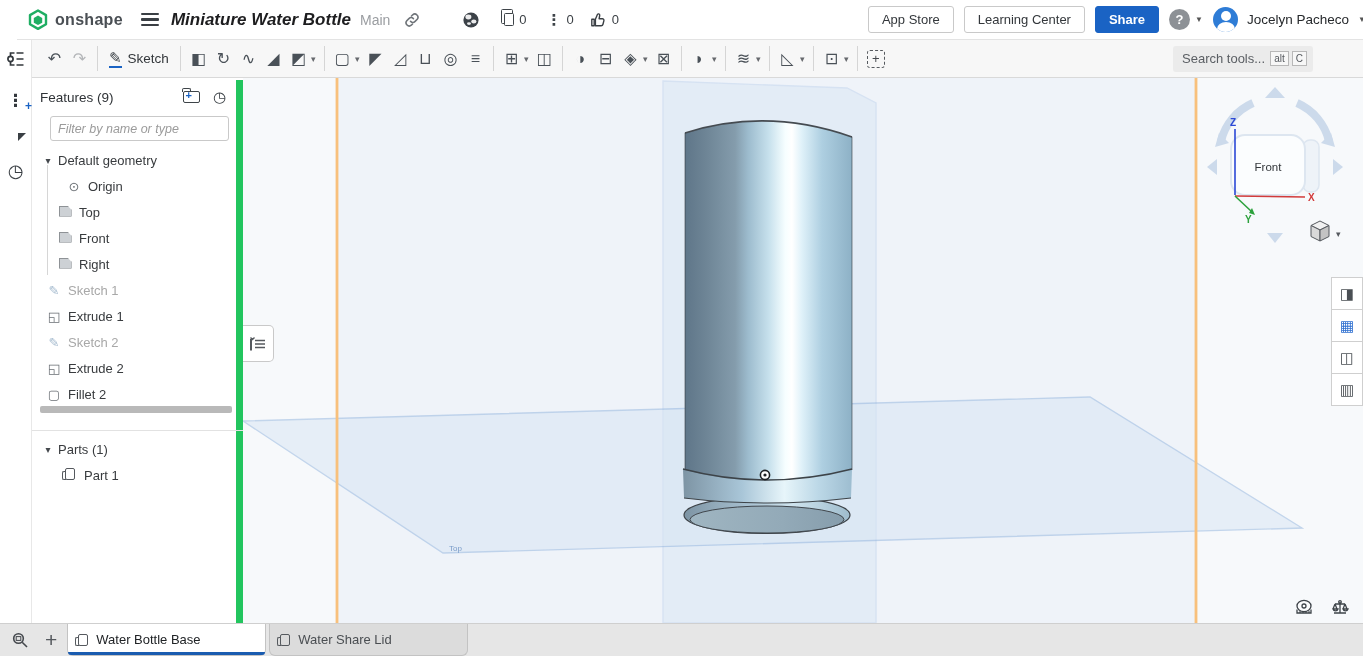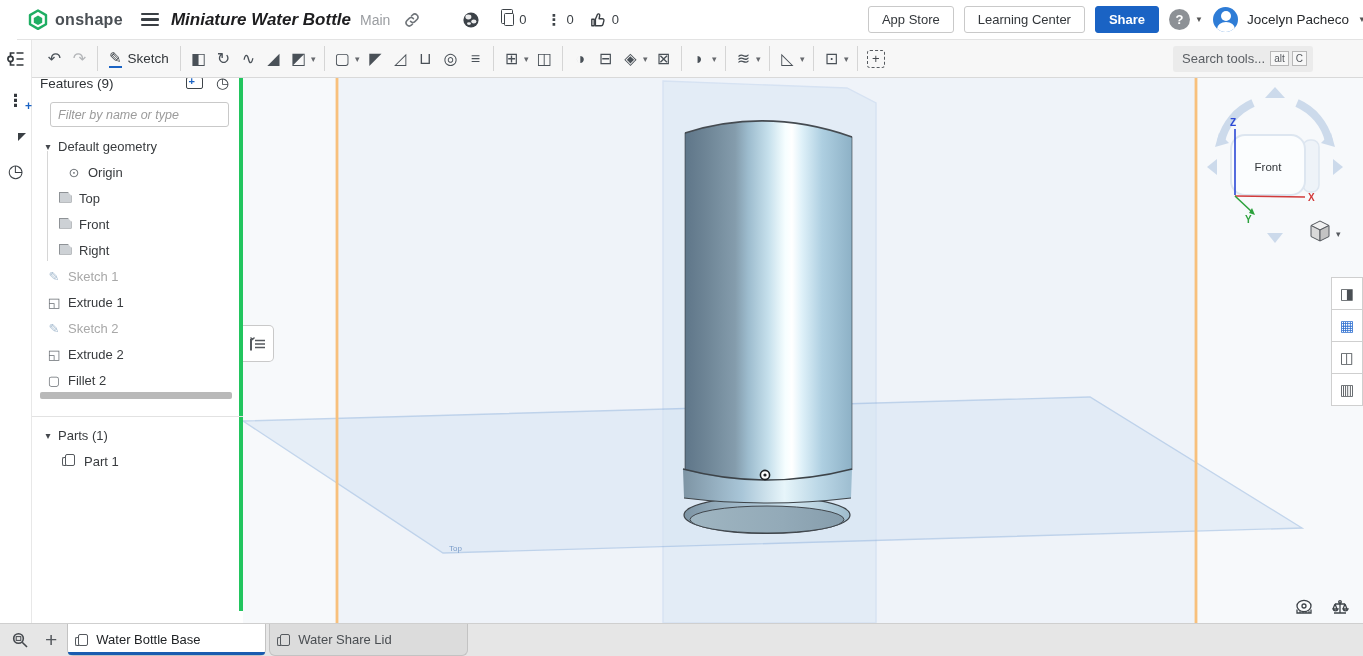--- a/index.html
+++ b/index.html
@@ -59,22 +59,22 @@
   #left-strip { position:absolute; left:0; top:78px; width:32px; height:545px; background:#fff;
                 border-right:1px solid #e8e8e8; display:flex; flex-direction:column; align-items:center;
                 padding-top:12px; gap:26px; z-index:20; }
   .strip-ic { position:relative; cursor:pointer; color:#33383d; }
   .versions-plus { position:absolute; right:-8px; bottom:-2px; color:#1a63c4; font-size:12px; font-weight:700; }
   .bubble { width:16px; height:12px; background:#3a3f44; border-radius:7px; position:relative; }
   .bubble::after { content:""; position:absolute; left:2px; bottom:-4px; border:4px solid transparent; border-top-color:#3a3f44; border-left-color:#3a3f44; }
   .stopwatch { font-size:18px; color:#3a3f44; line-height:16px; }
 
   
-  #features-panel { position:absolute; left:32px; top:66px; width:211px; height:545px; background:#fff;
-                    border-right:4px solid #22c55e; z-index:20; }
+  #features-panel { position:absolute; left:32px; top:80px; width:211px; height:545px; background:#fff;
+                    border-right:7px solid #22c55e; z-index:20; }
   .fp-header { height:30px; display:flex; align-items:center; padding:4px 10px 0 8px; }
   .fp-title { font-size:13.5px; color:#2f3337; }
   .fp-hicons { margin-left:auto; display:flex; align-items:center; gap:13px; }
   .folder-plus { width:17px; height:12px; border:1.5px solid #3e4449; border-radius:2px; position:relative; cursor:pointer; }
   .folder-plus::before { content:""; position:absolute; left:-1.5px; top:-4.5px; width:7px; height:3px;
                          border:1.5px solid #3e4449; border-bottom:none; border-radius:2px 2px 0 0; }
   .folder-plus .fplus { position:absolute; left:1.5px; top:-3.5px; color:#1a63c4; font-size:11px; font-weight:700; }
   .fp-stopwatch { font-size:15px; color:#3e4449; cursor:pointer; line-height:14px; }
   .fp-filter { display:flex; align-items:center; padding:6px 10px 6px 10px; gap:8px; }
   .filter-input { flex:1; height:25px; border:1px solid #c9c9c9; border-radius:3px; font-size:12.5px;

